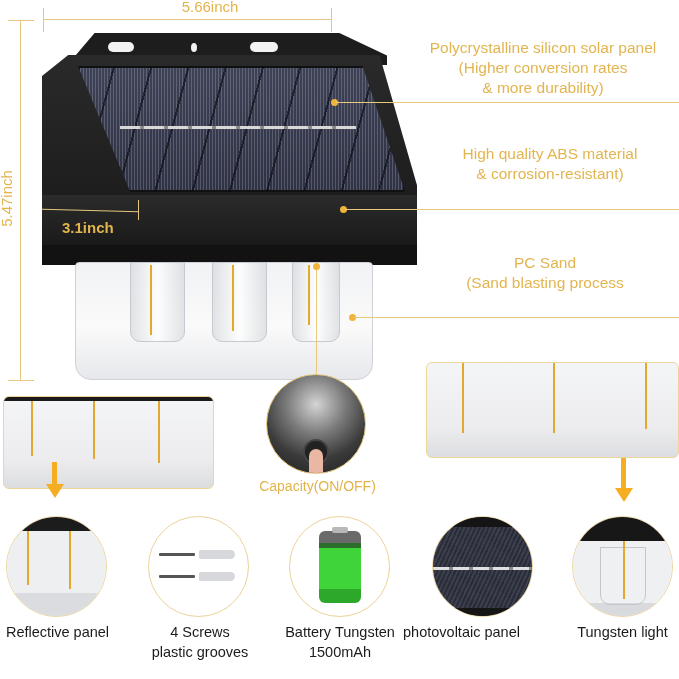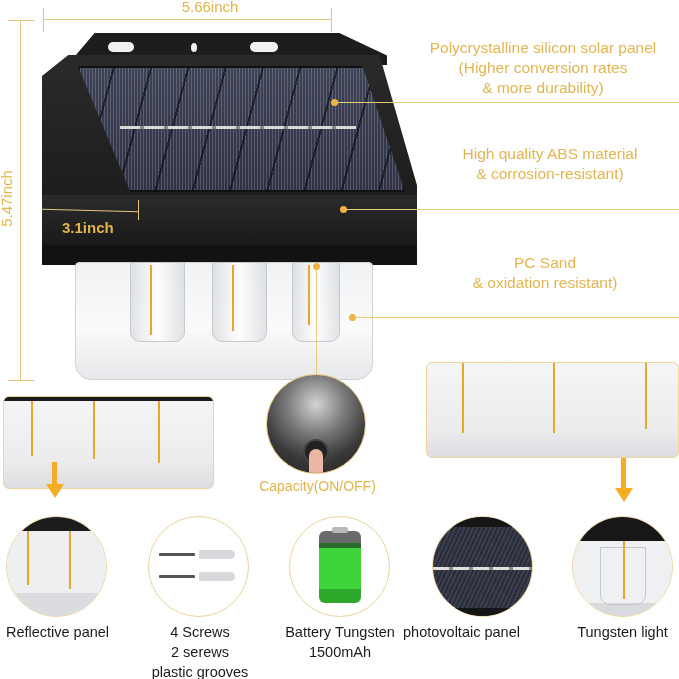--- a/index.html
+++ b/index.html
@@ -129,21 +129,21 @@
 
 <div class="abs callout-text" style="left:420px; top:144px; width:260px;">
   <div>High quality ABS material</div>
   <div>&amp; corrosion-resistant)</div>
 </div>
 <div class="abs dot" style="left:340px; top:206px;"></div>
 <div class="abs callout-line" style="left:345px; top:209px; width:334px;"></div>
 
 <div class="abs callout-text" style="left:445px; top:253px; width:200px;">
   <div>PC Sand</div>
-  <div>&amp; oxidation resistant)</div>
+  <div>(Sand blasting process</div>
 </div>
 <div class="abs dot" style="left:349px; top:314px;"></div>
 <div class="abs callout-line" style="left:354px; top:317px; width:325px;"></div>
 
 <div class="abs callout-line" style="left:316px; top:266px; width:1px; height:115px; background:#e8c97a;"></div>
 <div class="abs dot" style="left:313px; top:263px;"></div>
 <div class="abs" style="left:266px; top:374px; width:100px; height:100px; border-radius:50%; border:1.5px solid #e8c97a; background:radial-gradient(circle at 50% 30%, #d4d4d4 0%, #7a7a7a 35%, #3a3a3a 65%, #1e1e1e 100%); overflow:hidden;">
   <div class="abs" style="left:36px; top:64px; width:26px; height:26px; border-radius:50%; background:#222; border:2px solid #444;"></div>
   <div class="abs" style="left:42px; top:74px; width:14px; height:26px; border-radius:7px 7px 0 0; background:#e9b7a3;"></div>
 </div>
@@ -176,21 +176,20 @@
 </div>
 
 <div class="abs circle" style="left:148px; top:516px;">
   <div class="abs" style="left:10px; top:36px; width:36px; height:3px; background:#555; border-radius:1px;"></div>
   <div class="abs" style="left:50px; top:33px; width:36px; height:9px; background:#d6d8db; border-radius:2px 5px 5px 2px;"></div>
   <div class="abs" style="left:10px; top:58px; width:36px; height:3px; background:#555; border-radius:1px;"></div>
   <div class="abs" style="left:50px; top:55px; width:36px; height:9px; background:#d6d8db; border-radius:2px 5px 5px 2px;"></div>
 </div>
 <div class="abs label-bottom" style="left:130px; top:622px; width:140px;">
   <div>4 Screws</div>
-  <div>2 serews</div>
   <div>plastic grooves</div>
 </div>
 
 <div class="abs circle" style="left:289px; top:516px;">
   <div class="abs" style="left:29px; top:14px; width:42px; height:72px; border-radius:6px; background:linear-gradient(180deg, #6a6a6a 0 16%, #2d6d2b 16% 24%, #3fd43a 24% 80%, #2ea82a 80% 100%);"></div>
   <div class="abs" style="left:42px; top:10px; width:16px; height:6px; border-radius:2px; background:#b8b8b8;"></div>
 </div>
 <div class="abs label-bottom" style="left:272px; top:622px; width:136px;">
   <div>Battery Tungsten</div>
   <div>1500mAh</div>

